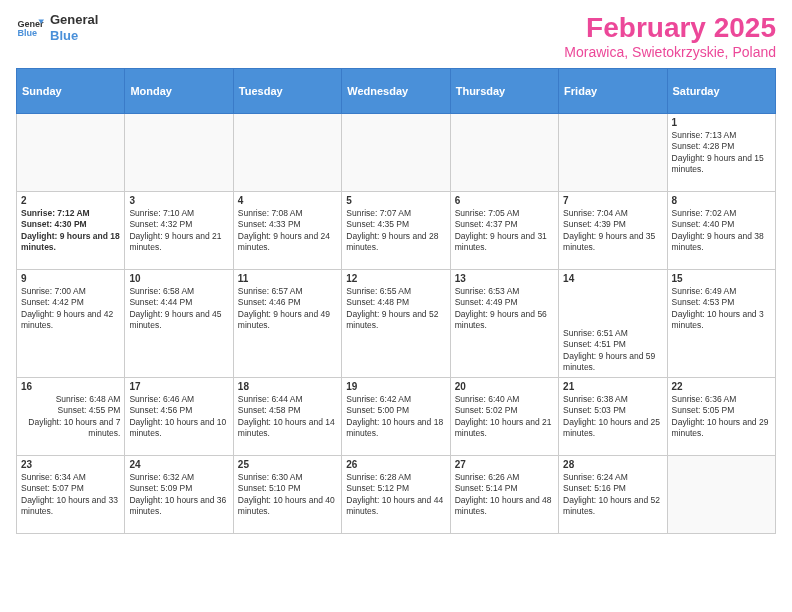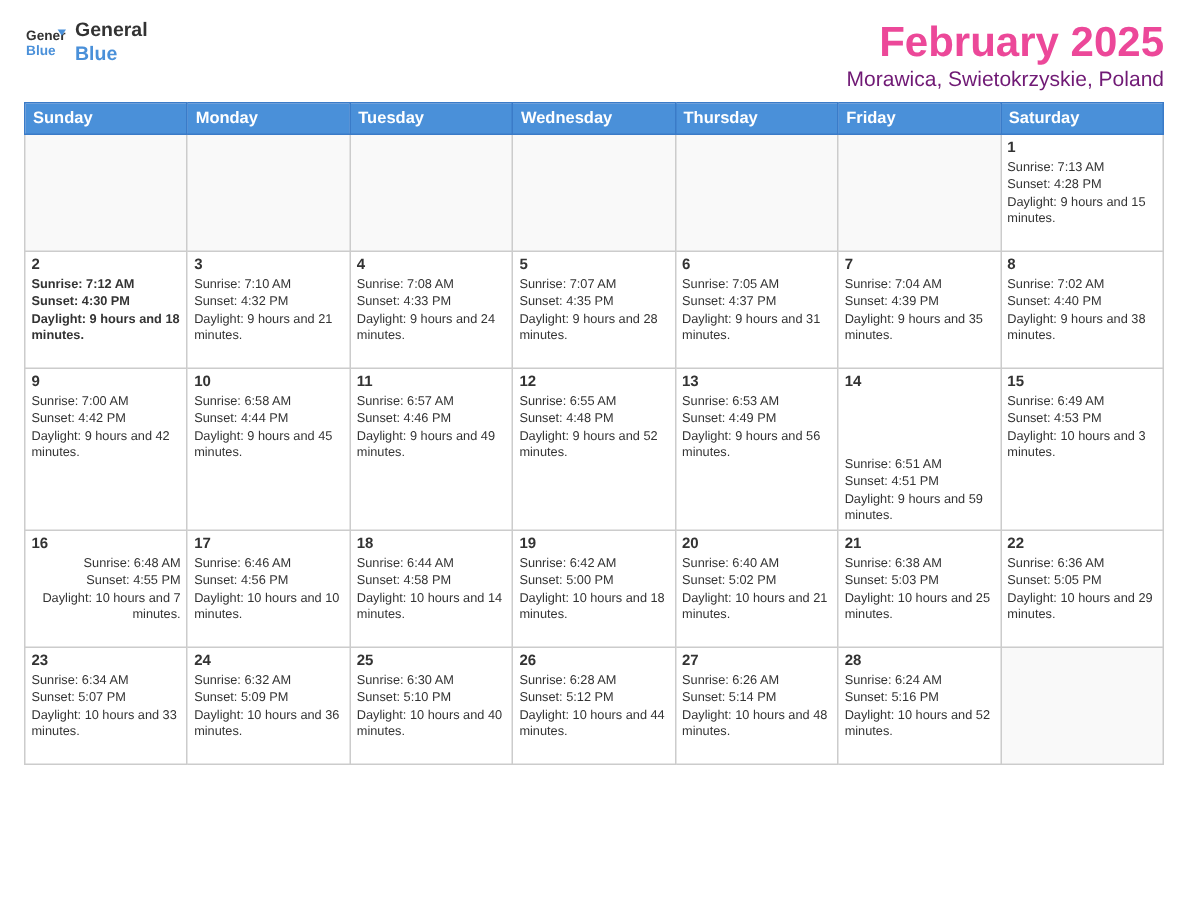--- a/index.html
+++ b/index.html
@@ -33,32 +33,32 @@
     .title-block {
       text-align: right;
     }
     .main-title {
       font-size: 28px;
       font-weight: bold;
       color: #ec4899;
     }
     .sub-title {
       font-size: 14px;
-      color: #701a75;
+      color: #ec4899;
     }
     .calendar {
       width: 100%;
       border-collapse: collapse;
     }
     .calendar th {
       background: #4a90d9;
       color: #fff;
       font-size: 11px;
       font-weight: bold;
-      padding: 4px 5px;
+      padding: 16px 5px;
       text-align: left;
       border: 1px solid #3a7bc8;
     }
     .calendar td {
       border: 1px solid #ccc;
       vertical-align: top;
       padding: 3px 4px;
       font-size: 9px;
       color: #333;
       width: calc(100% / 7);

